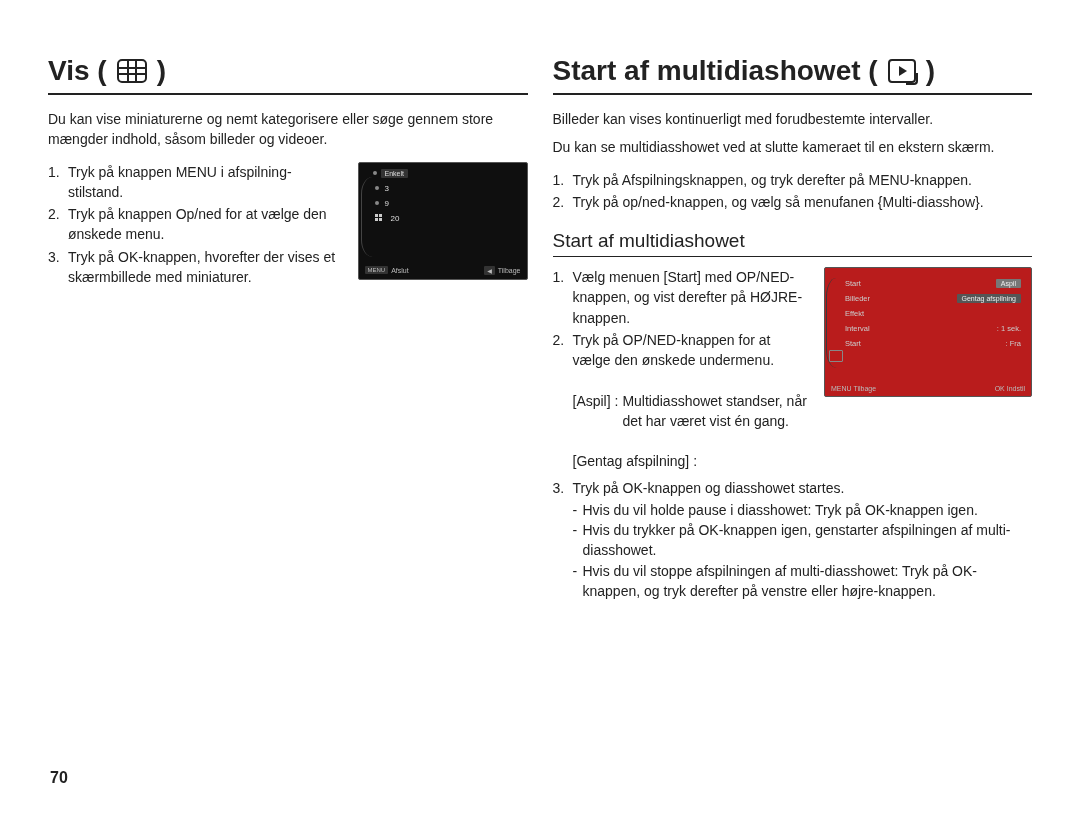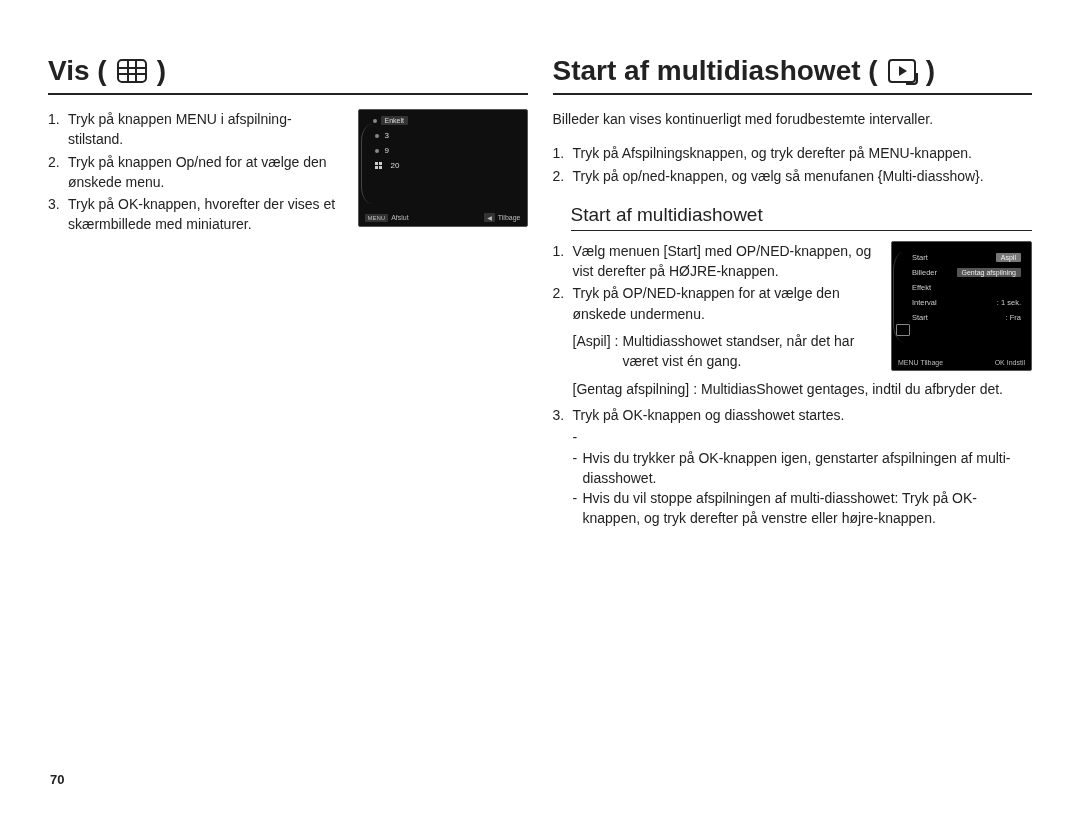--- a/index.html
+++ b/index.html
@@ -32,21 +32,21 @@
     display: flex;
     align-items: center;
     gap: 10px;
     margin-bottom: 14px;
   }
   .h2 {
     font-size: 19px;
     font-weight: normal;
     border-bottom: 1px solid #222;
     padding-bottom: 4px;
-    margin: 18px 0 10px 18px;
+    margin: 18px 0 10px 0;
   }
   .para {
     font-size: 14px;
     line-height: 1.45;
     margin: 0 0 12px 0;
     max-width: 470px;
   }
   .row {
     display: flex;
     gap: 14px;
@@ -62,39 +62,39 @@
   }
   .step .n {
     width: 20px;
     flex-shrink: 0;
   }
   .step .t {
     flex: 1;
   }
   .defpair {
     display: flex;
-    margin-top: 7px;
+    margin-top: 20px;
     font-size: 14px;
     line-height: 1.45;
     padding-left: 20px;
   }
   .defpair .k { flex-shrink: 0; }
   .defpair .v { padding-left: 4px; }
   .bullet {
     font-size: 14px;
     line-height: 1.45;
     display: flex;
     padding-left: 20px;
   }
   .bullet .dash { width: 10px; flex-shrink: 0; }
   .pagefoot {
     position: absolute;
     bottom: 28px;
     left: 50px;
-    font-size: 13px;
+    font-size: 16px;
     font-weight: bold;
     color: #222;
   }
 
   
   .lcd {
     width: 170px;
     height: 118px;
     background: #0f0f0f;
     border: 1px solid #555;
@@ -133,23 +133,23 @@
   .gridicon {
     width: 10px; height: 8px; display: inline-block; background:
       linear-gradient(#ccc,#ccc) 0 0/3px 3px no-repeat,
       linear-gradient(#ccc,#ccc) 4px 0/3px 3px no-repeat,
       linear-gradient(#ccc,#ccc) 0 4px/3px 3px no-repeat,
       linear-gradient(#ccc,#ccc) 4px 4px/3px 3px no-repeat;
   }
 
   
   .lcd2 {
-    width: 141px;
+    width: 208px;
     height: 130px;
-    background: #000000;
+    background: #b91c1c;
     border: 1px solid #555;
     border-radius: 2px;
     position: relative;
     padding: 8px 6px 4px 6px;
     box-sizing: border-box;
     font-size: 8px;
     color: #ccc;
   }
   .lcd2 .mline {
     display: flex; align-items: center; justify-content: space-between;
@@ -208,20 +208,21 @@
 
 <div class="page">
 
   <div class="col">
     <div class="h1">
       <span>Vis  (</span>
       <span class="grid-head-icon"></span>
       <span>)</span>
     </div>
 
+    <p class="para">Du kan vise miniaturerne og nemt kategorisere eller søge gennem store mængder indhold, såsom billeder og videoer.</p>
 
     <div class="row">
       <div class="steps" style="flex:1">
         <div class="step">
           <div class="n">1.</div>
           <div class="t">Tryk på knappen MENU i afspilning-stilstand.</div>
         </div>
         <div class="step">
           <div class="n">2.</div>
           <div class="t">Tryk på knappen Op/ned for at vælge den ønskede menu.</div>
@@ -264,21 +265,22 @@
     </div>
   </div>
 
   <div class="col">
     <div class="h1">
       <span>Start af multidiashowet  (</span>
       <span class="play-head-icon"></span>
       <span>)</span>
     </div>
 
-    <p class="para" style="margin-bottom:14px">Billeder kan vises kontinuerligt med forudbestemte intervaller.</p>
+    <p class="para" style="margin-bottom:8px">Billeder kan vises kontinuerligt med forudbestemte intervaller.</p>
+    <p class="para">Du kan se multidiasshowet ved at slutte kameraet til en ekstern skærm.</p>
 
     <div class="steps">
       <div class="step">
         <div class="n">1.</div>
         <div class="t">Tryk på Afspilningsknappen, og tryk derefter på MENU-knappen.</div>
       </div>
       <div class="step">
         <div class="n">2.</div>
         <div class="t">Tryk på op/ned-knappen, og vælg så menufanen {Multi-diasshow}.</div>
       </div>
@@ -334,30 +336,30 @@
           <span>
             <span class="key">OK</span>
             <span>Indstil</span>
           </span>
         </div>
       </div>
     </div>
 
     <div class="defpair">
       <div class="k">[Gentag afspilning]  : </div>
-      <div class="v">MultidiasShowet gentages, indtil du afbryder det.</div>
     </div>
 
     <div class="steps" style="margin-top:6px">
       <div class="step">
         <div class="n">3.</div>
         <div class="t">Tryk på OK-knappen og diasshowet startes.</div>
       </div>
       <div class="bullet">
         <div class="dash">-</div>
+        <div>Hvis du vil holde pause i diasshowet: Tryk på OK-knappen igen.</div>
       </div>
       <div class="bullet">
         <div class="dash">-</div>
         <div>Hvis du trykker på OK-knappen igen, genstarter afspilningen af multi-diasshowet.</div>
       </div>
       <div class="bullet">
         <div class="dash">-</div>
         <div>Hvis du vil stoppe afspilningen af multi-diasshowet: Tryk på OK-knappen, og tryk derefter på venstre eller højre-knappen.</div>
       </div>
     </div>

